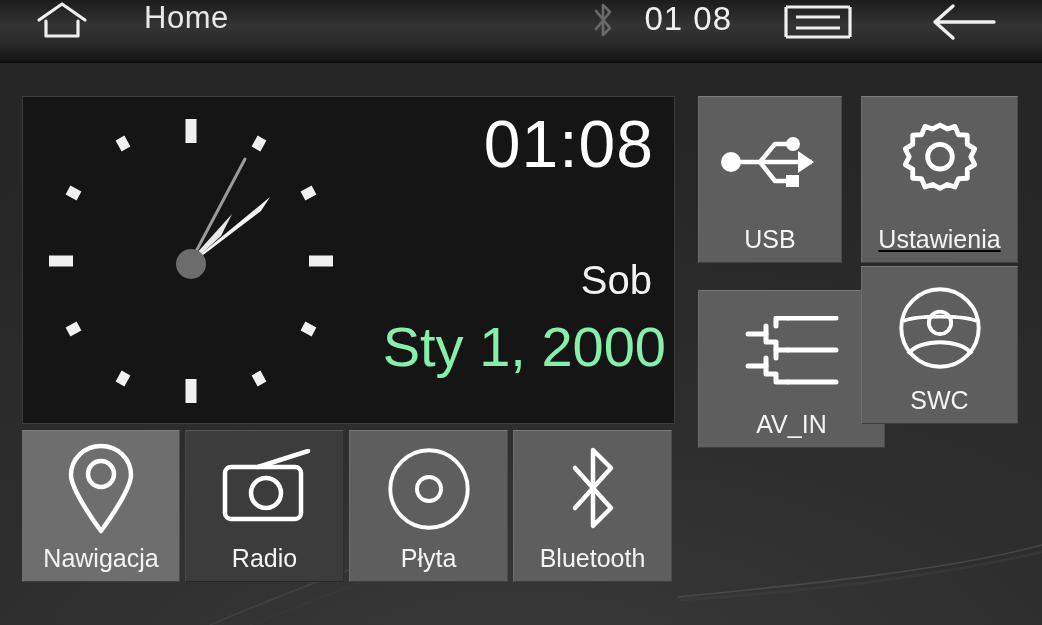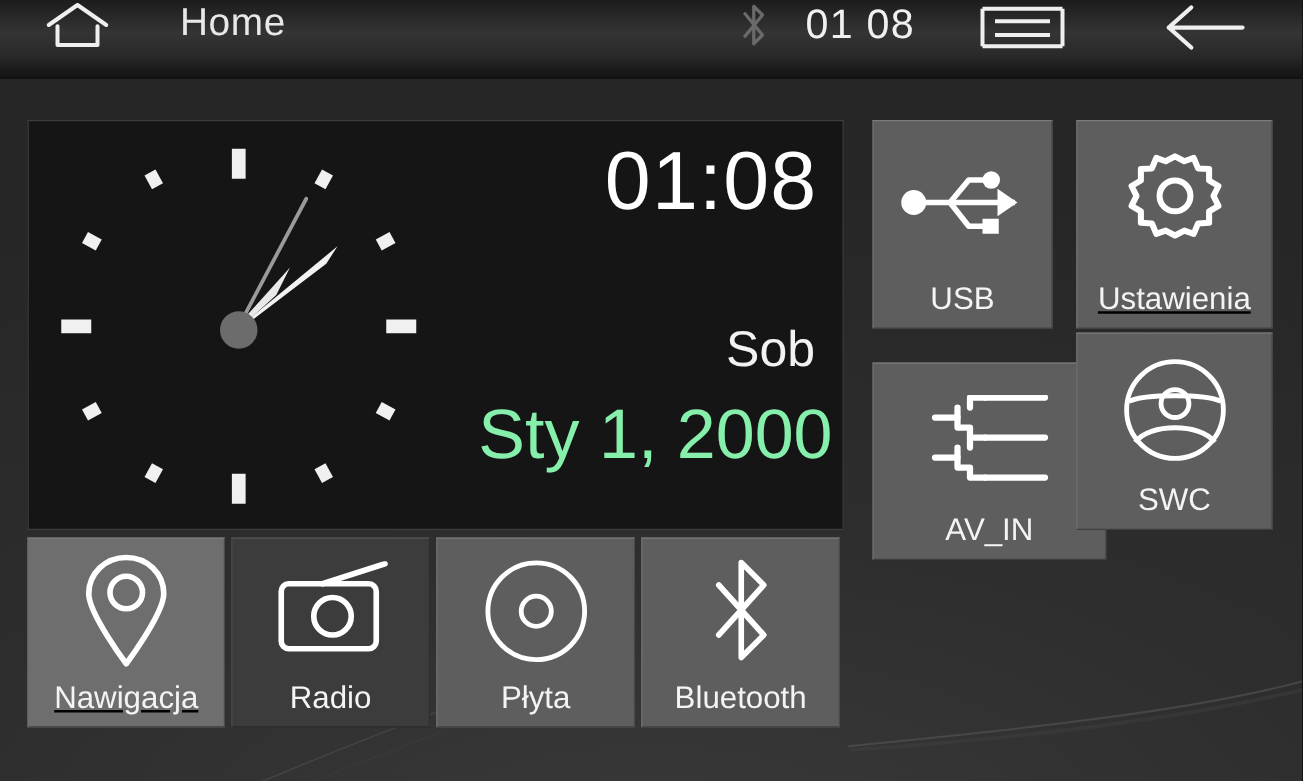--- a/index.html
+++ b/index.html
@@ -108,21 +108,21 @@
     justify-content: flex-start;
     overflow: hidden;
   }
   .tile.dark {
     background: #3c3c3c;
     border-top: 1px solid #565656;
     border-left: 1px solid #4a4a4a;
     border-right: 1px solid #2f2f2f;
     border-bottom: 1px solid #282828;
   }
-  .tile.light { background: #6e6e6e; text-decoration: underline; }
+  .tile.light { background: #6e6e6e; }
   .tile-icon { display:flex; align-items:center; justify-content:center; flex: 1 1 auto; width:100%; }
   .tile-label {
     color: #f4f4f4;
     font-size: 25px;
     line-height: 1;
     padding-bottom: 10px;
     white-space: nowrap;
   }
 
   

